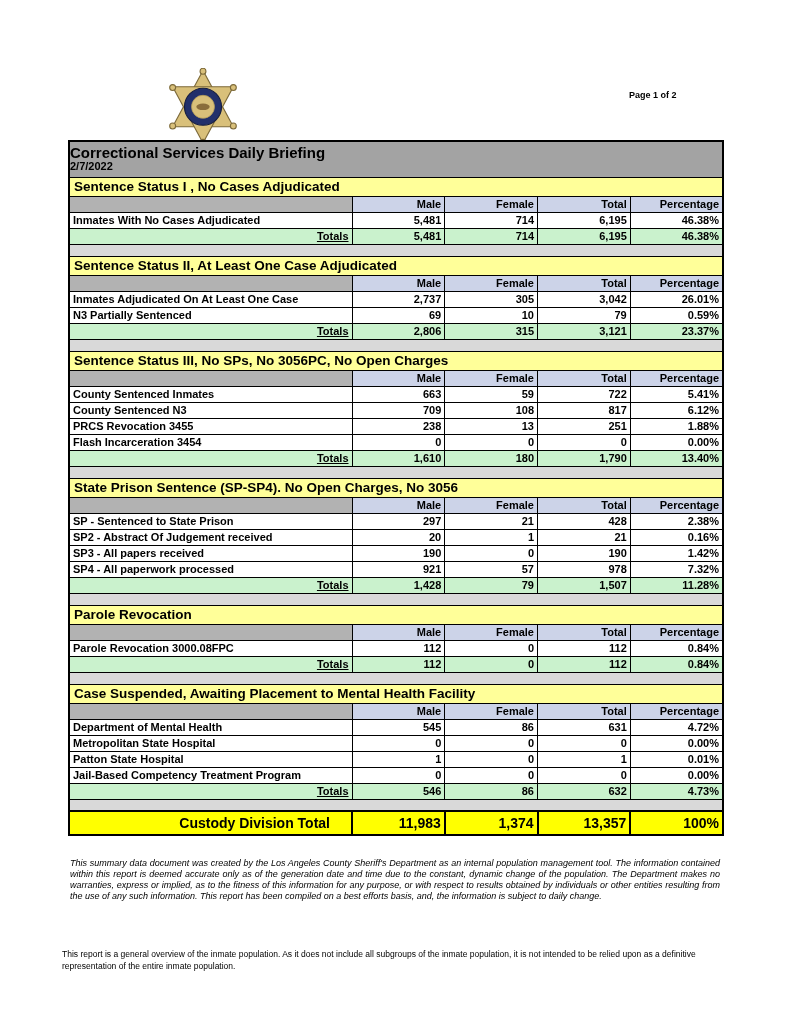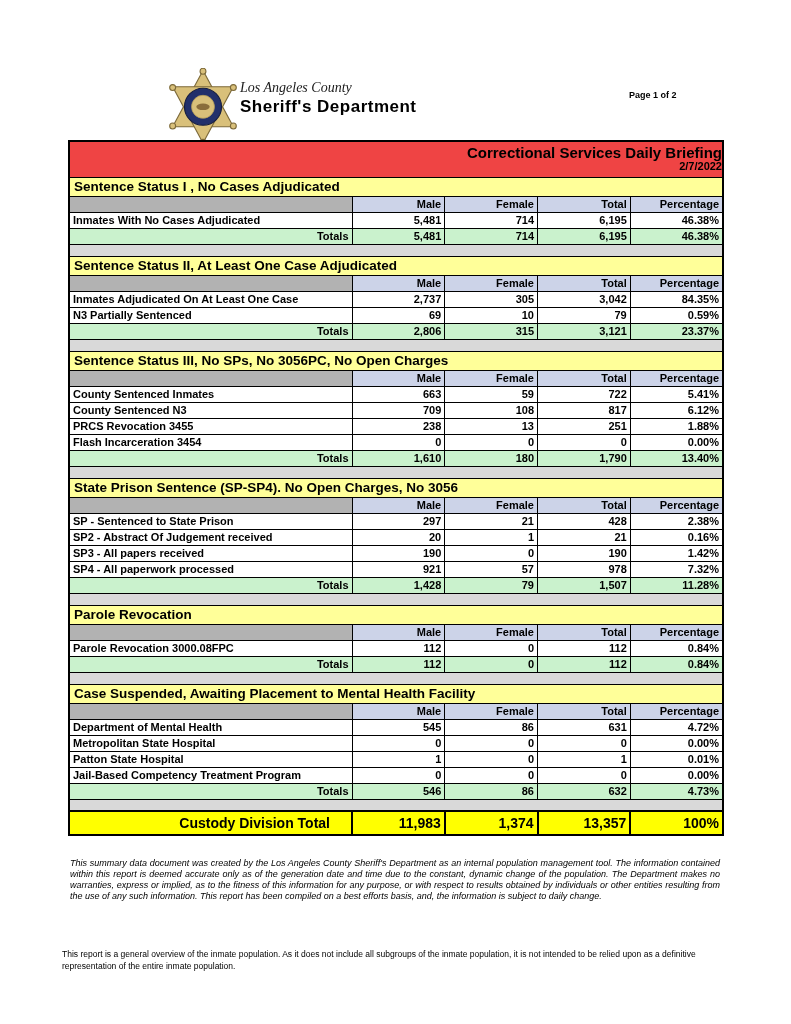--- a/index.html
+++ b/index.html
@@ -52,43 +52,43 @@
     line-height: 13px;
     height: 16px;
     padding: 1px 3px;
     white-space: nowrap;
     overflow: hidden;
   }
   col.c-label { width: 283px; }
   col.c-num { width: 92.75px; }
 
   tr.titlebar td {
-    background: #ef4444;
-    text-align: right;
+    background: #a3a3a3;
+    text-align: left;
     height: 36px;
     padding: 2px 0;
   }
   .title-main { font-size: 15px; font-weight: bold; }
   .title-date { font-size: 11px; font-weight: bold; margin-top: 1px; }
 
   tr.sechead td {
     background: #ffff99;
     font-size: 13.5px;
     height: 19px;
     padding-left: 4px;
   }
   tr.colhead td { background: #ccd3e8; text-align: right; }
   tr.colhead td.lblhead { background: #b2b2b2; }
 
   tr.datarow td { background: #ffffff; }
   td.num { text-align: right; }
   td.lbl { text-align: left; }
 
   tr.totrow td { background: #caf2cd; }
-  tr.totrow td.lbl { text-align: right; }
+  tr.totrow td.lbl { text-align: right; text-decoration: underline; }
 
   tr.spacer td { background: #d9d9d9; height: 12px; padding: 0; }
 
   tr.grand td {
     background: #ffff00;
     font-size: 14px;
     height: 24px;
     border-width: 2px;
   }
   tr.grand td.lbl { text-align: right; padding-right: 21px; }
@@ -123,24 +123,20 @@
         <circle cx="9" cy="78" r="4"></circle>
         <circle cx="91" cy="78" r="4"></circle>
         <circle cx="50" cy="100" r="4"></circle>
       </g>
       <circle cx="50" cy="52" r="25" fill="#22306b" stroke="#141c40" stroke-width="1.5"></circle>
       <circle cx="50" cy="52" r="15.5" fill="#d9c07a" stroke="#b79f58" stroke-width="1"></circle>
       <ellipse cx="50" cy="52" rx="9" ry="4.5" fill="#8a6d3b"></ellipse>
       <circle cx="50" cy="108" r="2" fill="#b09a55"></circle>
     </svg>
   </div>
-  <div class="dept-block">
-    <div class="county-line">Los Angeles County</div>
-    <div class="dept-line">Sheriff's Department</div>
-  </div>
   <div class="page-num">Page 1 of 2</div>
 
   <table class="report">
     <colgroup>
       <col class="c-label">
         <col class="c-num">
         <col class="c-num">
         <col class="c-num">
         <col class="c-num">
     </colgroup>
@@ -189,21 +185,21 @@
       <td>Male</td>
       <td>Female</td>
       <td>Total</td>
       <td>Percentage</td>
     </tr>
     <tr class="datarow">
       <td class="lbl">Inmates Adjudicated On At Least One Case</td>
       <td class="num">2,737</td>
       <td class="num">305</td>
       <td class="num">3,042</td>
-      <td class="num">84.35%</td>
+      <td class="num">26.01%</td>
     </tr>
     <tr class="datarow">
       <td class="lbl">N3 Partially Sentenced</td>
       <td class="num">69</td>
       <td class="num">10</td>
       <td class="num">79</td>
       <td class="num">0.59%</td>
     </tr>
     <tr class="totrow">
       <td class="lbl">Totals</td>

